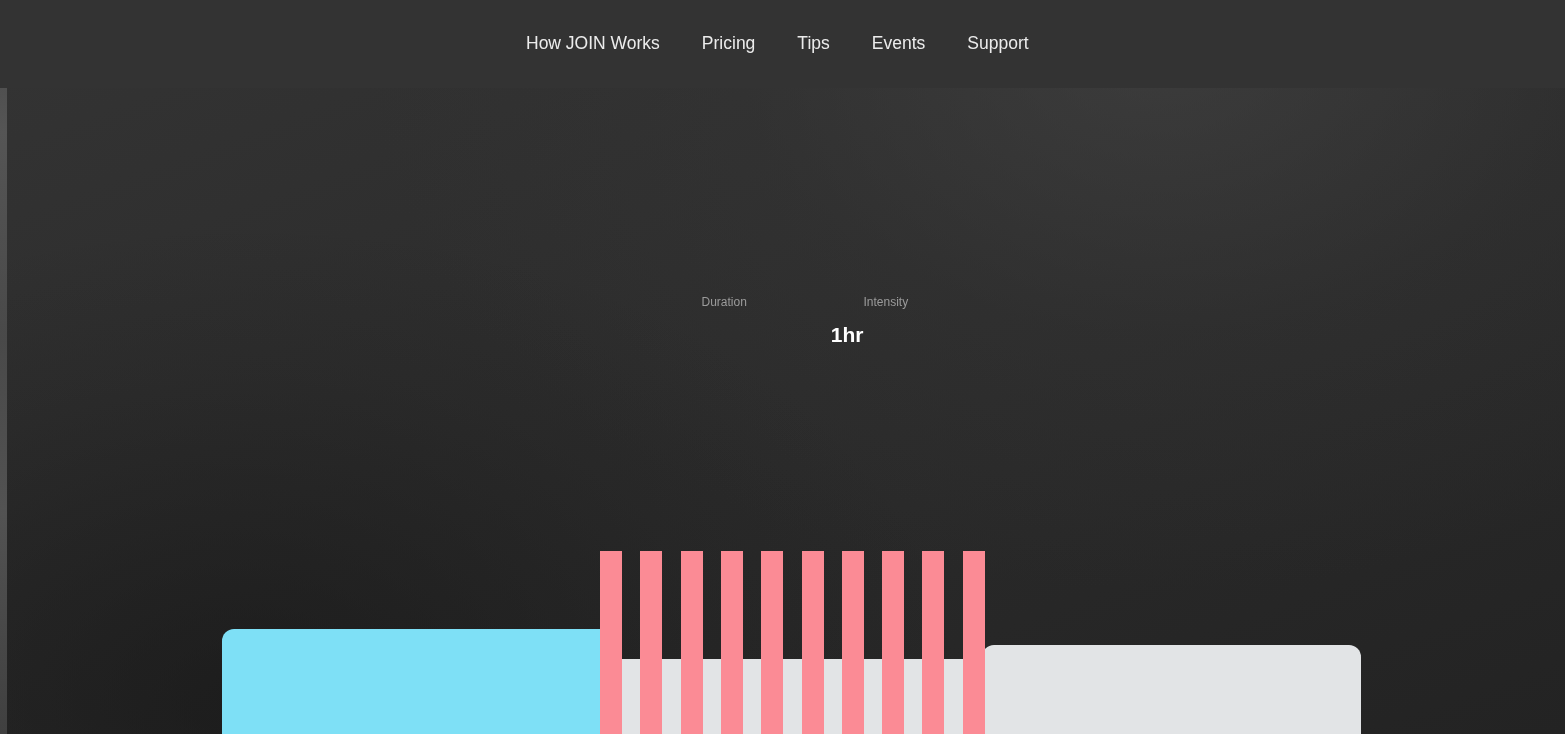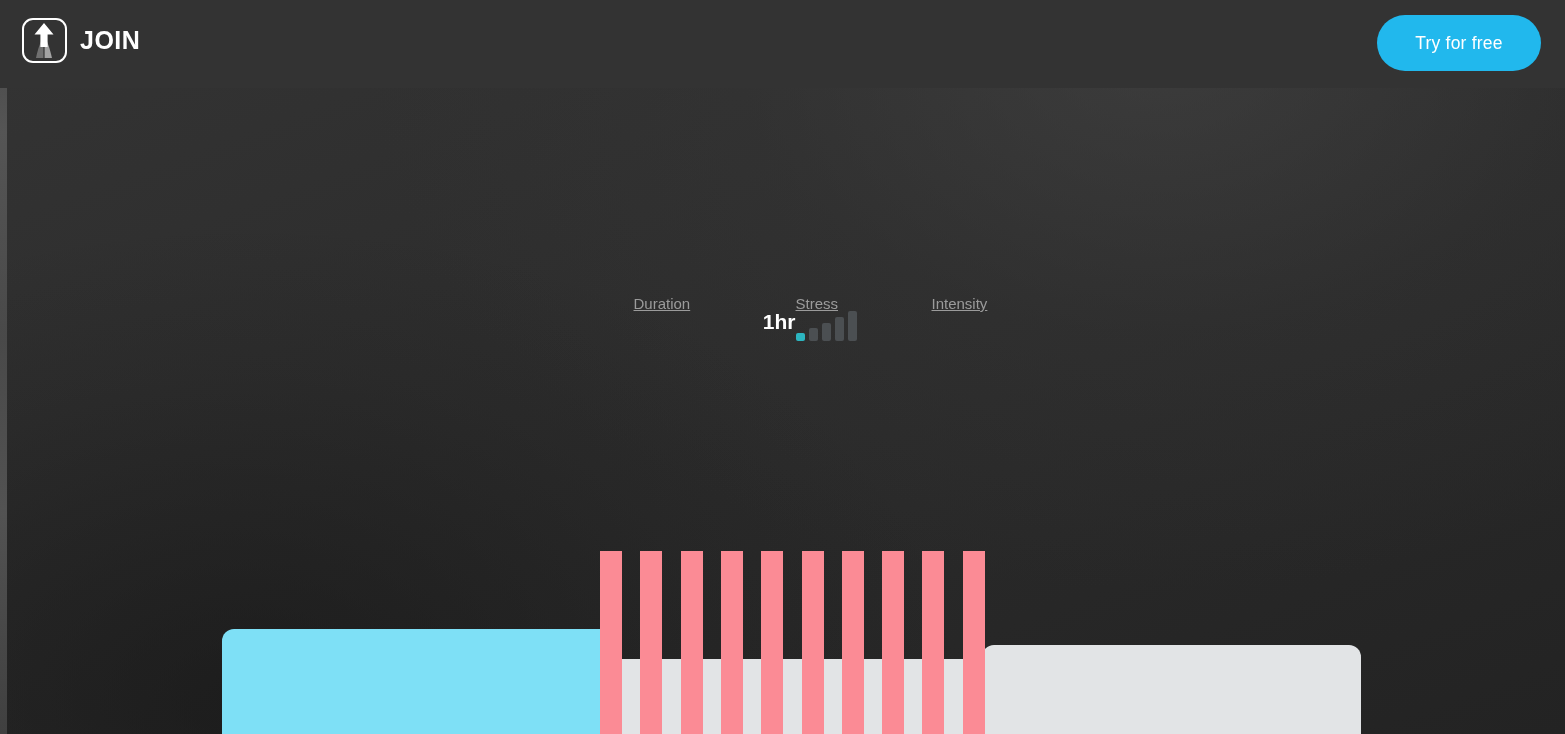--- a/index.html
+++ b/index.html
@@ -81,22 +81,22 @@
   .meta-row {
     position:absolute; left:0; top:296px; width:1565px;
     display:flex; justify-content:center; align-items:flex-start;
     z-index:20;
   }
   .meta-block { text-align:left; }
   .meta-block.duration { width:162px; }
   .meta-block.stress   { width:136px; }
   .meta-block.intensity{ width:0; }
   .meta-label {
-    color:#9b9b9b; font-size:15px; font-weight:400;
-    line-height:1; white-space:nowrap;text-decoration:underline;
+    color:#9b9b9b; font-size:12px; font-weight:400;
+    line-height:1; margin-bottom:16px; white-space:nowrap;
   }
   .meta-value {
     color:#ffffff; font-size:21px; font-weight:bold; line-height:1;
     padding-left:22px;
     text-align:right;
   }
   .bars {
     display:flex; align-items:flex-end; gap:4px; height:30px;
   }
   .bar { width:9px; border-radius:2px; }
@@ -146,50 +146,36 @@
         <div class="ivl-bar" style="left: 802px; background: rgb(251, 139, 149);"></div>
         <div class="ivl-bar" style="left: 842px; background: rgb(251, 139, 149);"></div>
         <div class="ivl-bar" style="left: 882px; background: rgb(251, 139, 149);"></div>
         <div class="ivl-bar" style="left: 922px; background: rgb(251, 139, 149);"></div>
         <div class="ivl-bar" style="left: 963px; background: rgb(251, 139, 149);"></div>
       </div>
   </div>
 
   <div class="header">
 
-    <div class="brand">
-      <div class="logo-mark">
-        <svg width="40" height="40" viewBox="0 0 40 40">
-          <path d="M12 38 C14 28, 17 22, 19.4 14 L19.4 38 Z" fill="#ffffff" opacity="0.30"></path>
-          <path d="M28 38 C26 28, 23 22, 20.6 14 L20.6 38 Z" fill="#ffffff" opacity="0.55"></path>
-          <path d="M20 3 L29.5 14.5 L23.6 14.5 L23.6 27 L16.4 27 L16.4 14.5 L10.5 14.5 Z" fill="#ffffff"></path>
-        </svg>
+
+    <div class="nav" id="nav">
+        <a class="nav-item">How JOIN Works</a>
+        <a class="nav-item">Pricing</a>
+        <a class="nav-item">Tips</a>
+        <a class="nav-item">Events</a>
+        <a class="nav-item">Support</a>
       </div>
-      <span class="brand-name">JOIN</span>
-    </div>
 
-
-    <button class="cta">Try for free</button>
   </div>
 
 
   <div class="meta-row" id="meta-row">
       <div class="meta-block duration">
         <div class="meta-label">Duration</div>
         <div class="meta-value">1hr</div>
-      </div>
-      <div class="meta-block stress">
-        <div class="meta-label">Stress</div>
-        <div class="bars">
-          <div class="bar" style="height: 8px; background: rgb(44, 181, 192);"></div>
-          <div class="bar" style="height: 13px; background: rgb(75, 79, 82);"></div>
-          <div class="bar" style="height: 18px; background: rgb(75, 79, 82);"></div>
-          <div class="bar" style="height: 24px; background: rgb(75, 79, 82);"></div>
-          <div class="bar" style="height: 30px; background: rgb(75, 79, 82);"></div>
-        </div>
       </div>
       <div class="meta-block intensity">
         <div class="meta-label">Intensity</div>
         <div class="bars">
           <div class="bar" style="height: 8px; background: rgb(44, 181, 192);"></div>
           <div class="bar" style="height: 13px; background: rgb(44, 181, 192);"></div>
           <div class="bar" style="height: 18px; background: rgb(242, 207, 99);"></div>
           <div class="bar" style="height: 24px; background: rgb(75, 79, 82);"></div>
           <div class="bar" style="height: 30px; background: rgb(75, 79, 82);"></div>
         </div>

